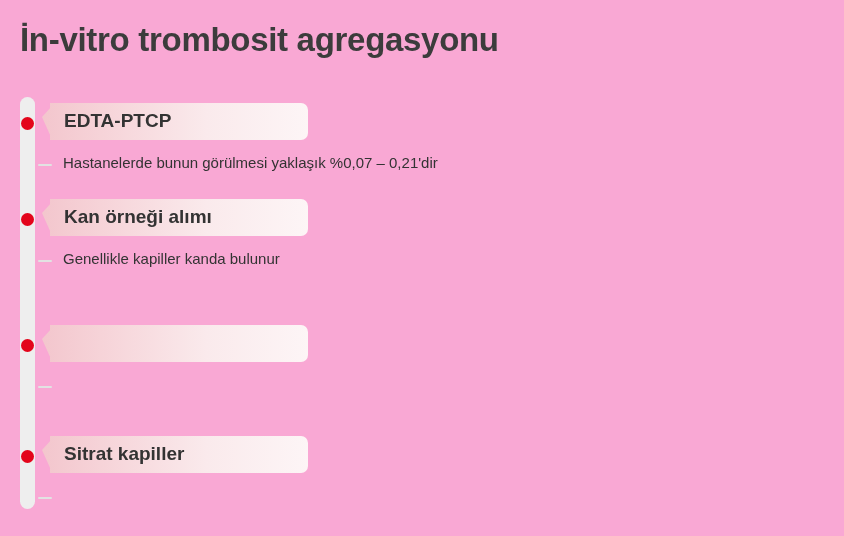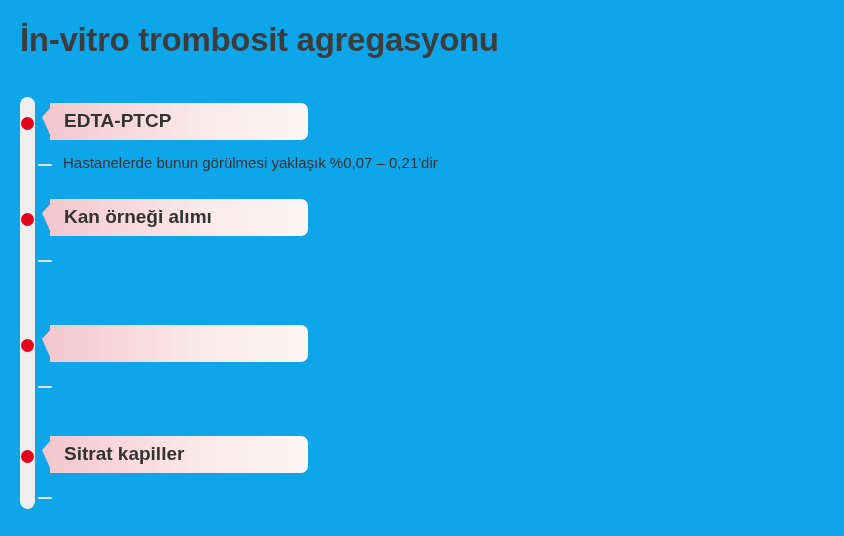--- a/index.html
+++ b/index.html
@@ -11,21 +11,21 @@
     height: 536px;
     background: #ffffff;
     font-family: "Liberation Sans", sans-serif;
     overflow: hidden;
     position: relative;
   }
 
   .slide {
     position: absolute;
     inset: 0;
-    background: #0ea5e9;
+    background: #f9a8d4;
   }
 
   
   .slide-title {
     position: absolute;
     left: 20px;
     top: 22px;
     font-size: 33px;
     font-weight: bold;
     color: #3c3c3c;
@@ -136,20 +136,21 @@
       <div class="banner-label">EDTA-PTCP</div>
       <div class="desc-tick"></div>
       <div class="desc-text">Hastanelerde bunun görülmesi yaklaşık %0,07 – 0,21'dir</div>
     </div>
 
     <div class="timeline-item i1">
       <div class="marker-dot"></div>
       <div class="banner"></div>
       <div class="banner-label">Kan örneği alımı</div>
       <div class="desc-tick"></div>
+      <div class="desc-text">Genellikle kapiller kanda bulunur</div>
     </div>
 
     <div class="timeline-item i2">
       <div class="marker-dot"></div>
       <div class="banner"></div>
       <div class="desc-tick"></div>
     </div>
 
     <div class="timeline-item i3">
       <div class="marker-dot"></div>

